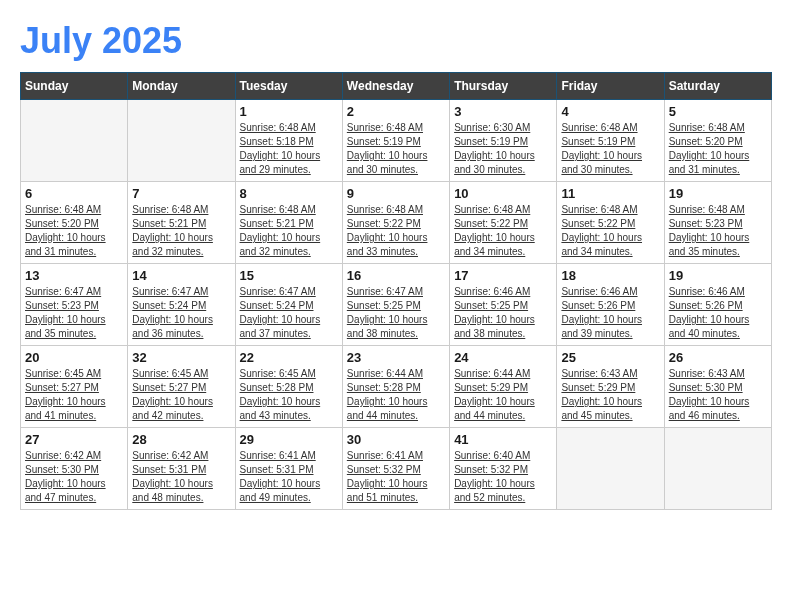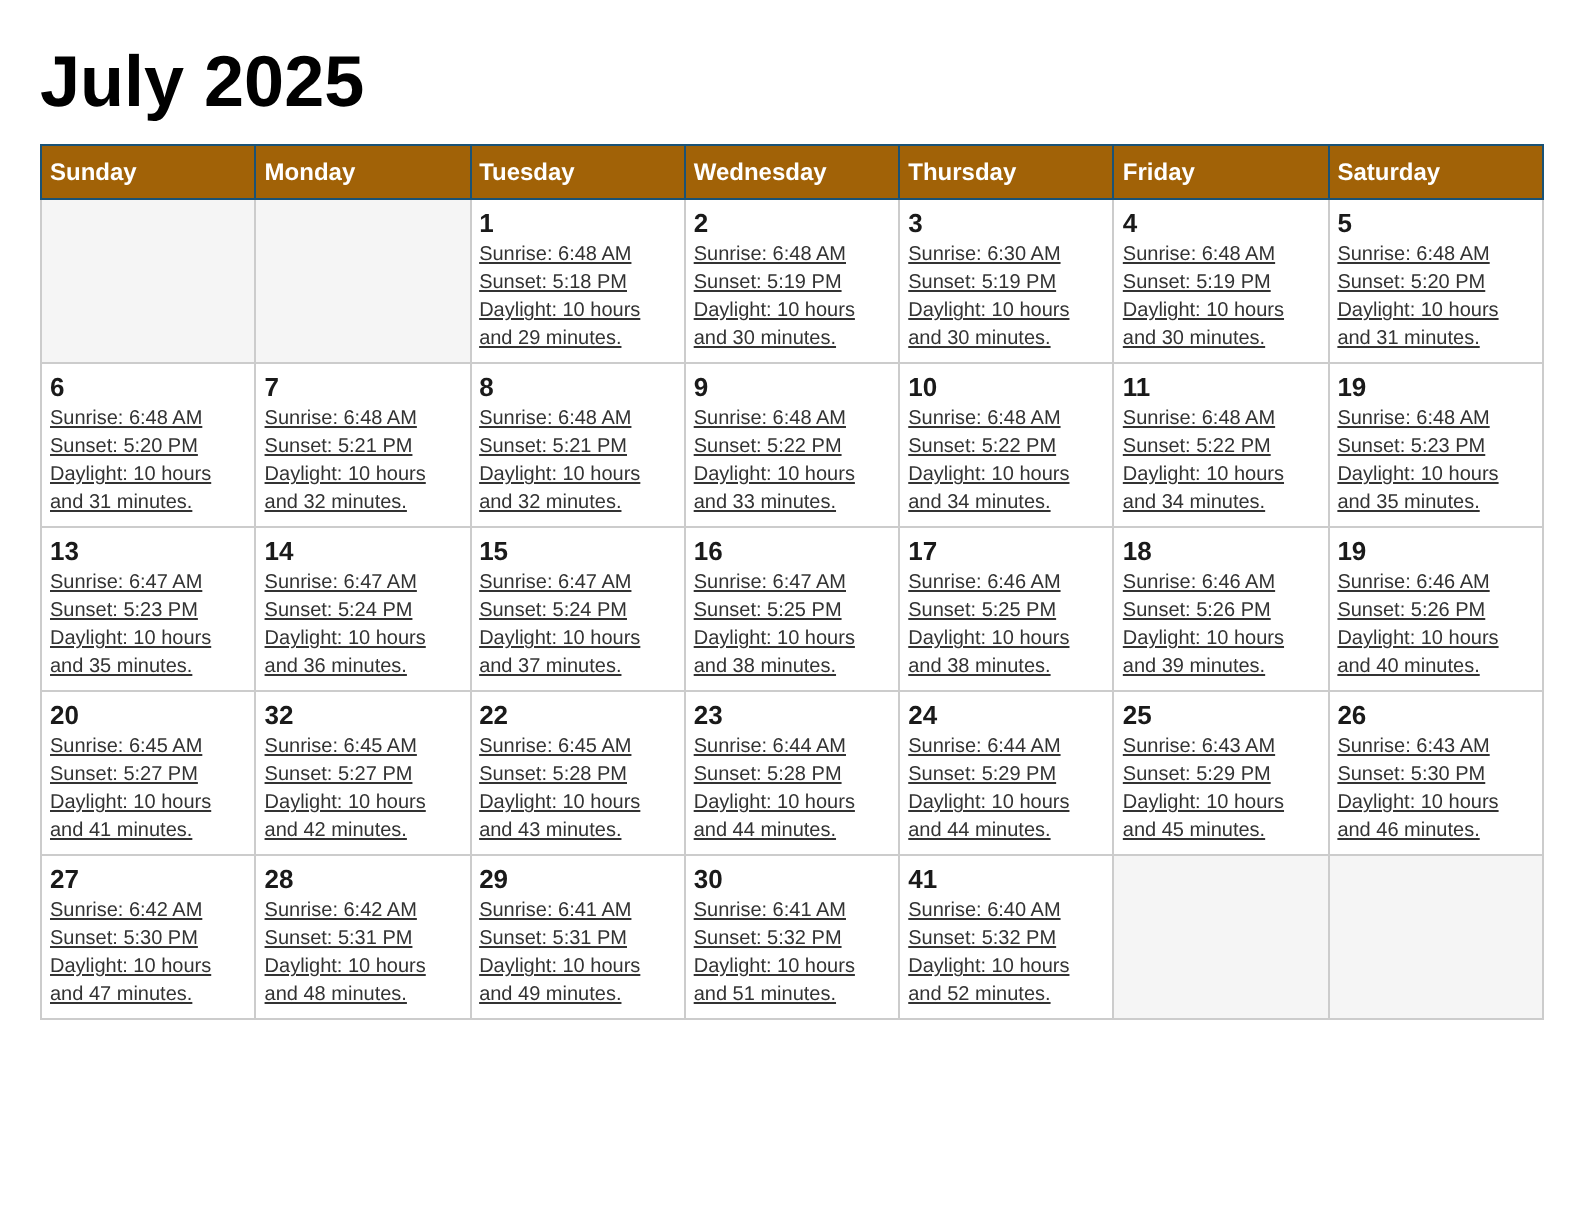--- a/index.html
+++ b/index.html
@@ -25,33 +25,33 @@
       display: flex;
       align-items: center;
       gap: 4px;
     }
     .title-area {
       text-align: right;
     }
     .month-year {
       font-size: 36px;
       font-weight: bold;
-      color: #000000;
+      color: #3b82f6;
     }
     .location {
       font-size: 14px;
       color: #333;
     }
     .calendar {
       width: 100%;
       border-collapse: collapse;
       font-size: 11px;
     }
     .calendar th {
-      background-color: #a16207;
+      background-color: #404040;
       color: white;
       padding: 6px 4px;
       text-align: left;
       font-size: 12px;
       font-weight: bold;
       border: 1px solid #1a5276;
     }
     .calendar td {
       border: 1px solid #ccc;
       vertical-align: top;

